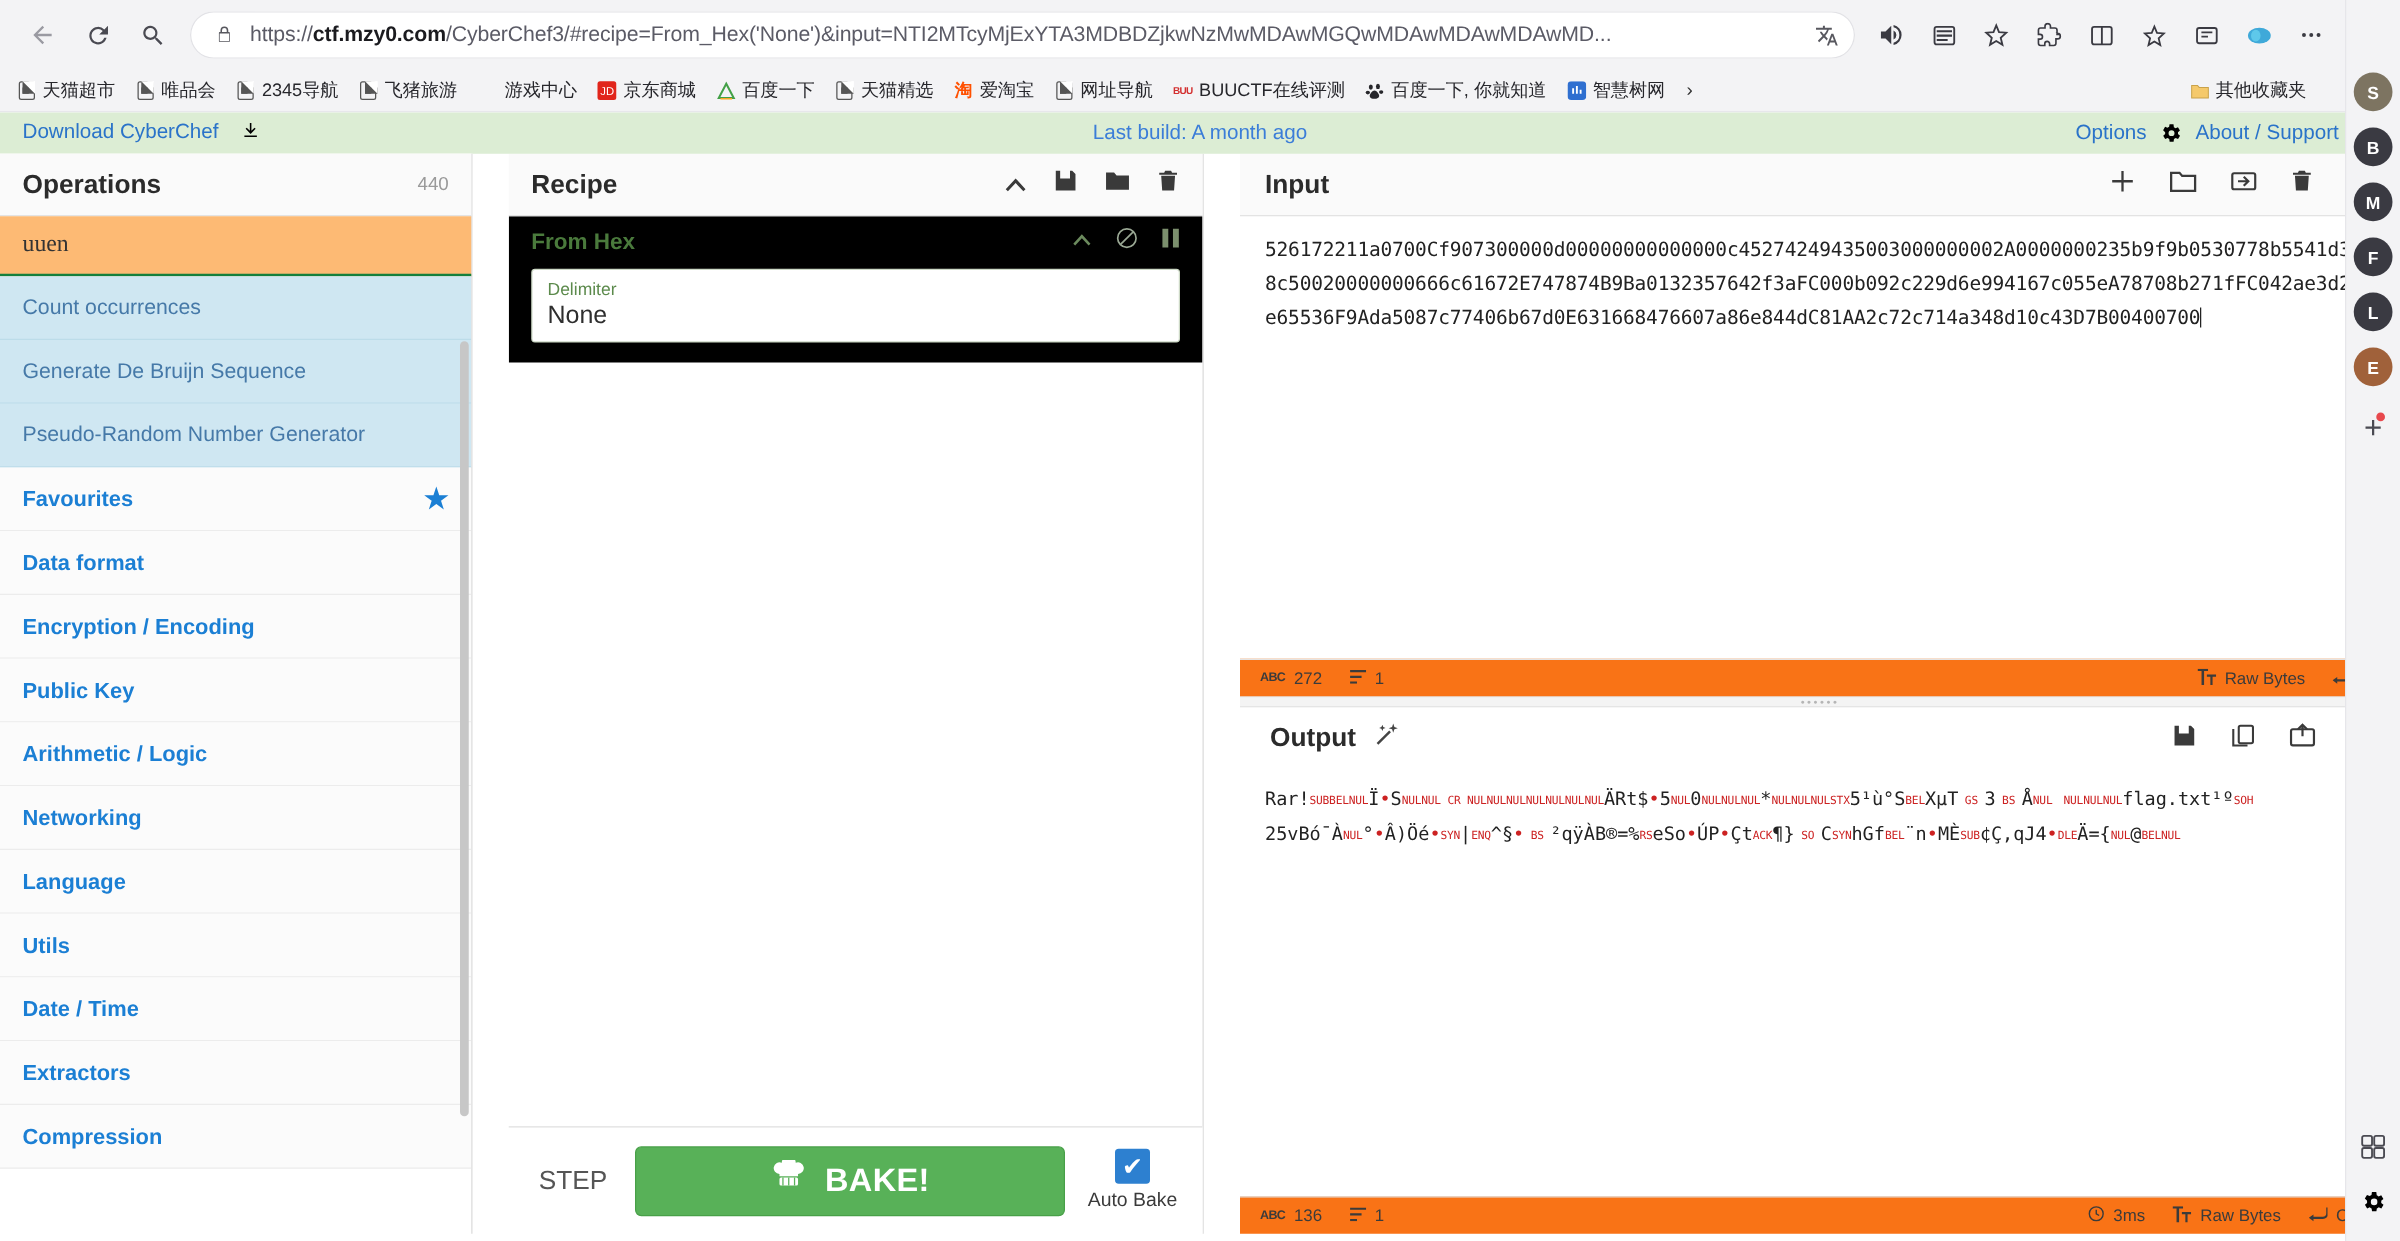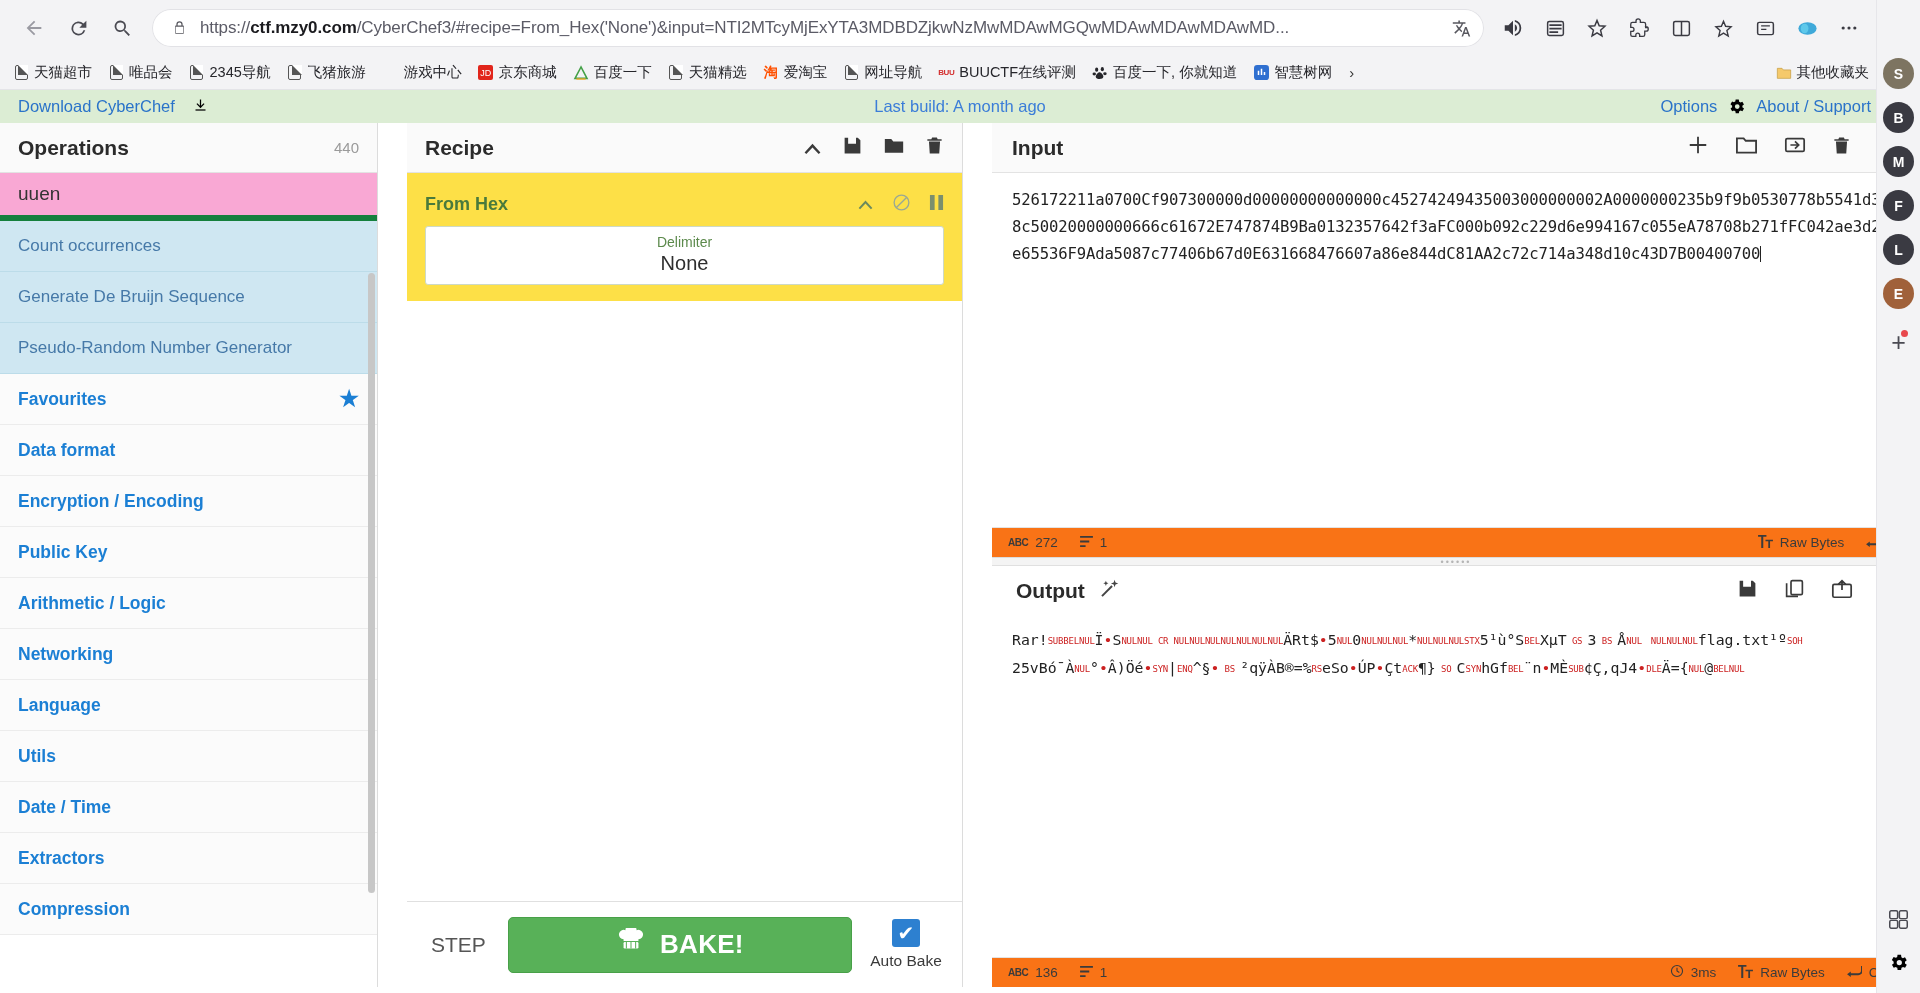--- a/index.html
+++ b/index.html
@@ -32,21 +32,21 @@
   }
   #url-text .host { color: #1b1b1f; font-weight: 600; }
   .url-icon { width: 22px; flex: none; display:flex; align-items:center; justify-content:center; color:#58585f;}
   .tool-btn {
     width: 38px; height: 36px; border-radius: 6px; flex: none;
     display: flex; align-items: center; justify-content: center; color: #3a3a42;
   }
   
   #bookmarks-bar {
     height: 34px; display: flex; align-items: center; gap: 2px;
-    padding: 0 0 0 6px; font-size: 14.5px; color: #26262b;
+    padding: 0 24px 0 6px; font-size: 14.5px; color: #26262b;
     border-bottom: 1px solid #e4e4e8;
   }
   .bm {
     display: flex; align-items: center; gap: 5px; padding: 3px 7px;
     border-radius: 5px; white-space: nowrap; flex: none;
   }
   .bm-ico { width: 16px; height: 16px; flex: none; display:flex; align-items:center; justify-content:center; font-size: 11px;}
   .page-ico { width:13px; height:15px; border:1.4px solid #555; border-radius:2px; position:relative; }
   .page-ico:after{ content:""; position:absolute; right:-1.4px; top:-1.4px; border-width:5px; border-style:solid;
      border-color:#fff #fff #555 #555; }
@@ -73,41 +73,41 @@
   #panes { flex: 1 1 auto; display: flex; min-height: 0; gap: 29px; }
   
   #ops-pane { width: 378px; flex:none; border-right:1px solid #dcdcdc; display:flex; flex-direction:column; background:#fff; position:relative;}
   .pane-title {
     height: 50px; display:flex; align-items:center; padding: 0 18px;
     font-size: 21px; font-weight: bold; color:#2b2b2b; border-bottom:1px solid #e3e3e3;
     background:#fafafa; flex:none;
   }
   #ops-count { margin-left:auto; font-size: 15px; font-weight: normal; color:#9a9a9a;}
   #ops-search {
-    height: 48px; border:none; border-bottom:6px solid #15803d; width:100%;
-    font-size: 19px; padding: 0 18px; color:#333; font-family:Liberation Sans, sans-serif;
-    outline:none; flex:none; background:#f9a8d4;
+    height: 48px; border:none; border-bottom:2px solid #15803d; width:100%;
+    font-size: 19px; padding: 0 18px; color:#333; font-family:Liberation Serif, serif;
+    outline:none; flex:none; background:#fdba74;
   }
   #ops-list { flex:1 1 auto; overflow:hidden; }
   .op-result {
     height: 51px; display:flex; align-items:center; padding: 0 18px;
     font-size: 17px; color: #4679a8; background:#cfe7f2; border-bottom:1px solid #bcdce9;
   }
   .op-cat {
     height: 51px; display:flex; align-items:center; padding: 0 18px;
     font-size: 17.5px; font-weight:bold; color:#1b7fd4; border-bottom:1px solid #ececec;
     background:#fbfbfb;
   }
   .op-cat .star { margin-left:auto; color:#1b7fd4; font-size: 22px;}
   #ops-scroll { position:absolute; right:2px; top:150px; width:7px; height:620px; background:#c7c7c7; border-radius:4px;}
   
   #recipe-pane { width: 556px; flex:none; border-right:1px solid #dcdcdc; display:flex; flex-direction:column; background:#fff;}
   .pane-icons { margin-left:auto; display:flex; align-items:center; gap:20px; color:#3a3a3a;}
   #recipe-body { flex:1 1 auto; overflow:hidden; }
-  .op-item { background:#fde047; padding: 20px 18px 16px; text-align: center; }
+  .op-item { background:#000000; padding: 8px 18px 16px; }
   .op-item-head { display:flex; align-items:center; }
   .op-item-name { font-size: 18px; font-weight:bold; color:#4a7a3c; }
   .op-item-icons { margin-left:auto; display:flex; align-items:center; gap:18px; color:#6b8a5d;}
   .ing {
     background:#fff; border:1px solid #cdd9c6; border-radius:3px;
     margin-top: 10px; padding: 7px 12px 9px;
   }
   .ing-label { font-size: 14px; color:#5c8a4c; }
   .ing-value { font-size: 20px; color:#2e2e2e; margin-top:2px;}
   #recipe-footer {

